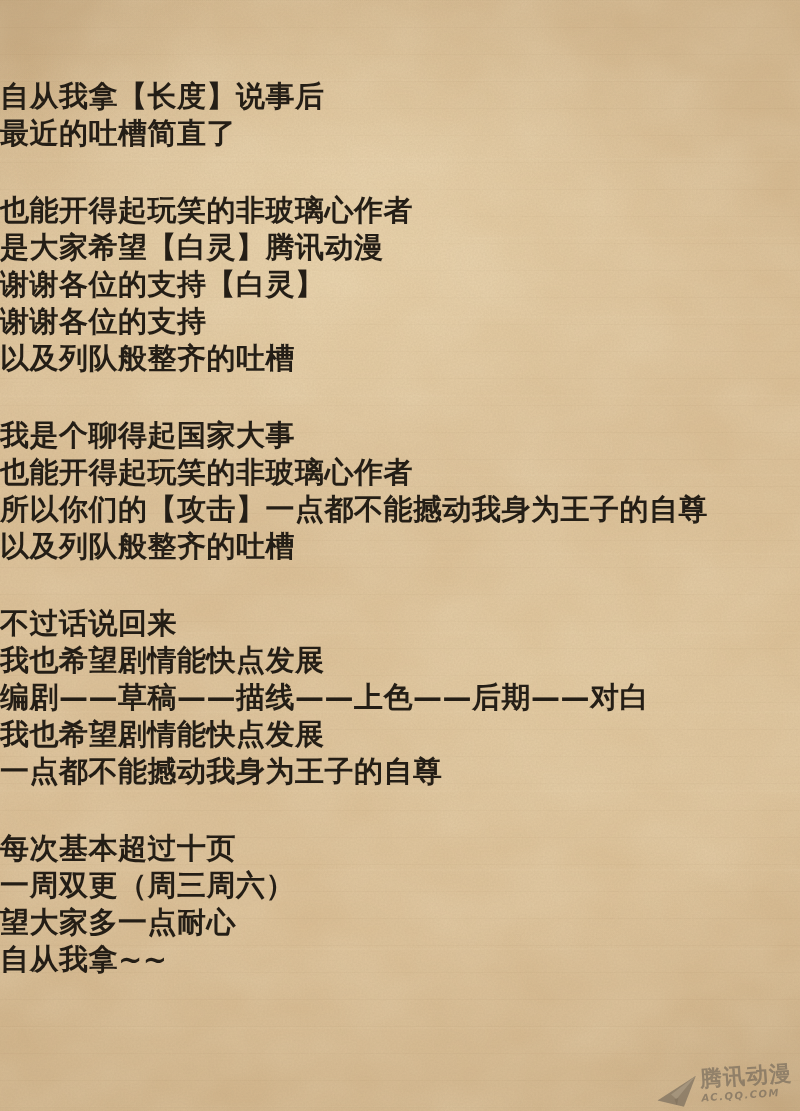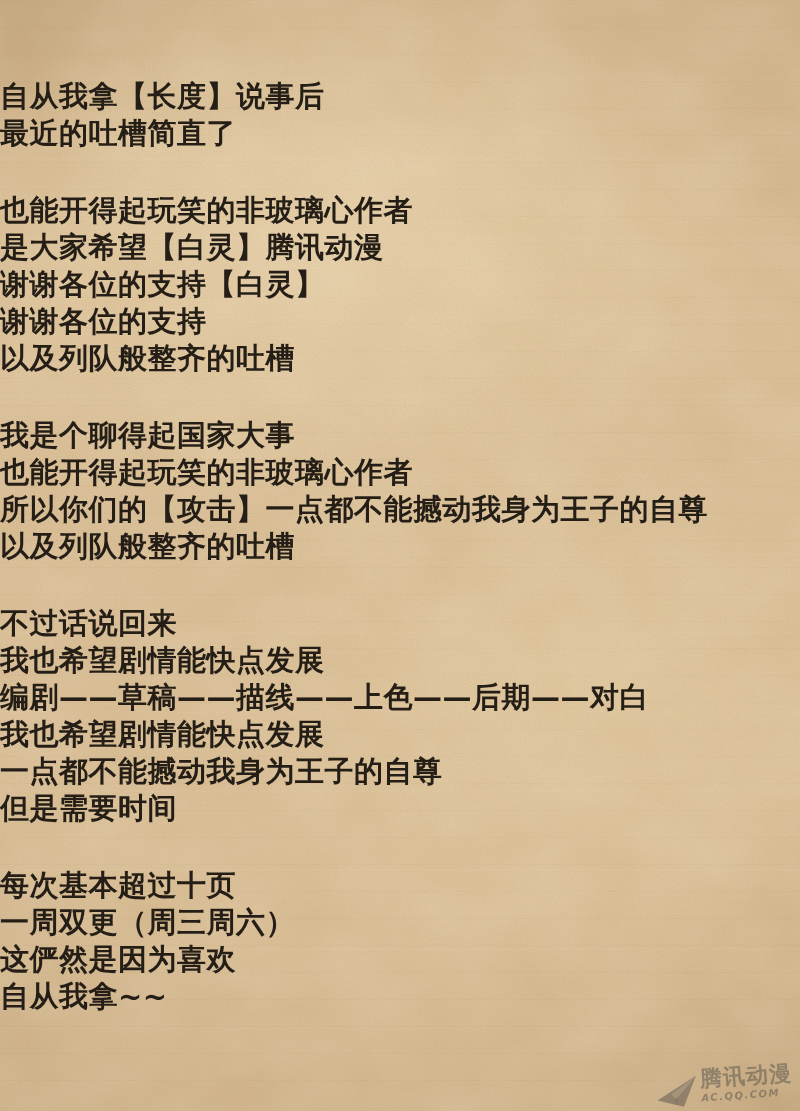--- a/index.html
+++ b/index.html
@@ -128,26 +128,25 @@
       <span class="line">也能开得起玩笑的非玻璃心作者</span>
       <span class="line">所以你们的【攻击】一点都不能撼动我身为王子的自尊</span>
       <span class="line">以及列队般整齐的吐槽</span>
     </p>
     <p>
       <span class="line">不过话说回来</span>
       <span class="line">我也希望剧情能快点发展</span>
       <span class="line">编剧——草稿——描线——上色——后期——对白</span>
       <span class="line">我也希望剧情能快点发展</span>
       <span class="line">一点都不能撼动我身为王子的自尊</span>
-      <span class="line">但是需要时间</span>
     </p>
     <p>
       <span class="line">每次基本超过十页</span>
       <span class="line">一周双更（周三周六）</span>
-      <span class="line">这俨然是因为喜欢</span>
+      <span class="line">望大家多一点耐心</span>
       <span class="line">自从我拿~~</span>
     </p>
   </main>
 
 <div class="watermark">
   <svg class="plane" viewBox="0 0 40 34" aria-hidden="true">
     <polygon points="0,22 40,0 26,30" fill="#6e6457"></polygon>
     <polygon points="14,17 40,0 19,22" fill="#8d8374"></polygon>
     <polygon points="17,22 21,21 19,28" fill="#5c5348"></polygon>
   </svg>

